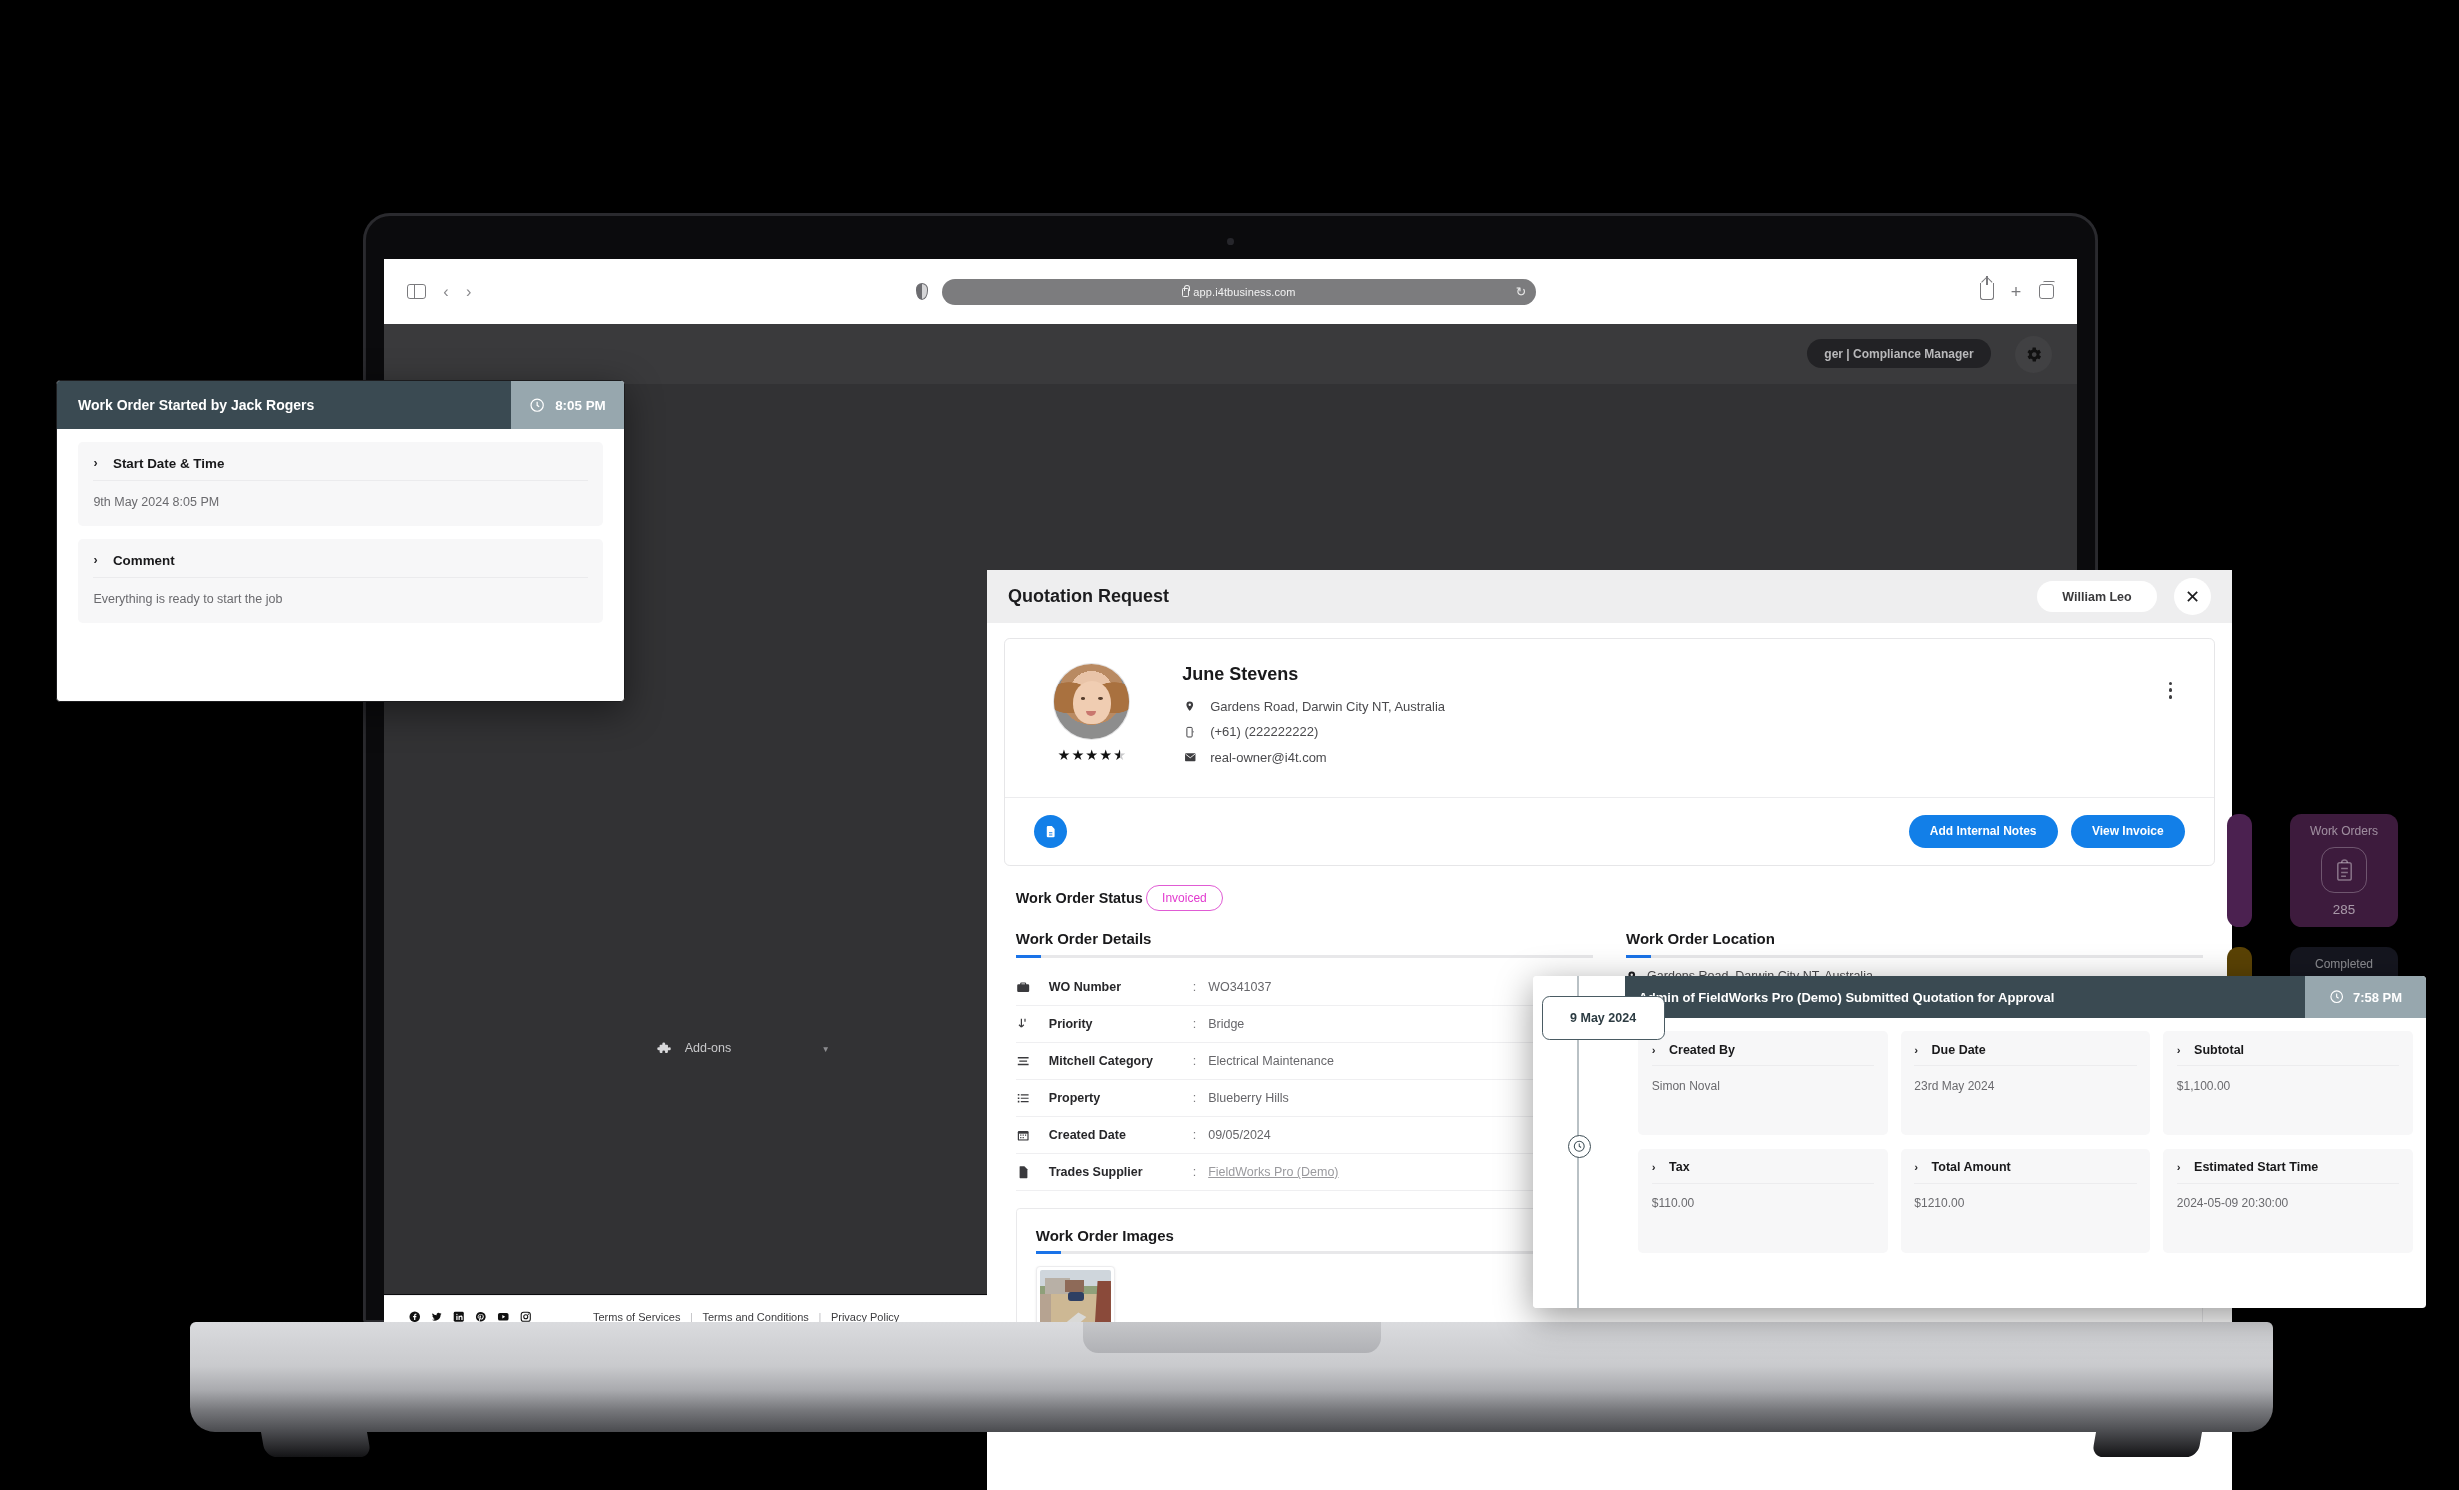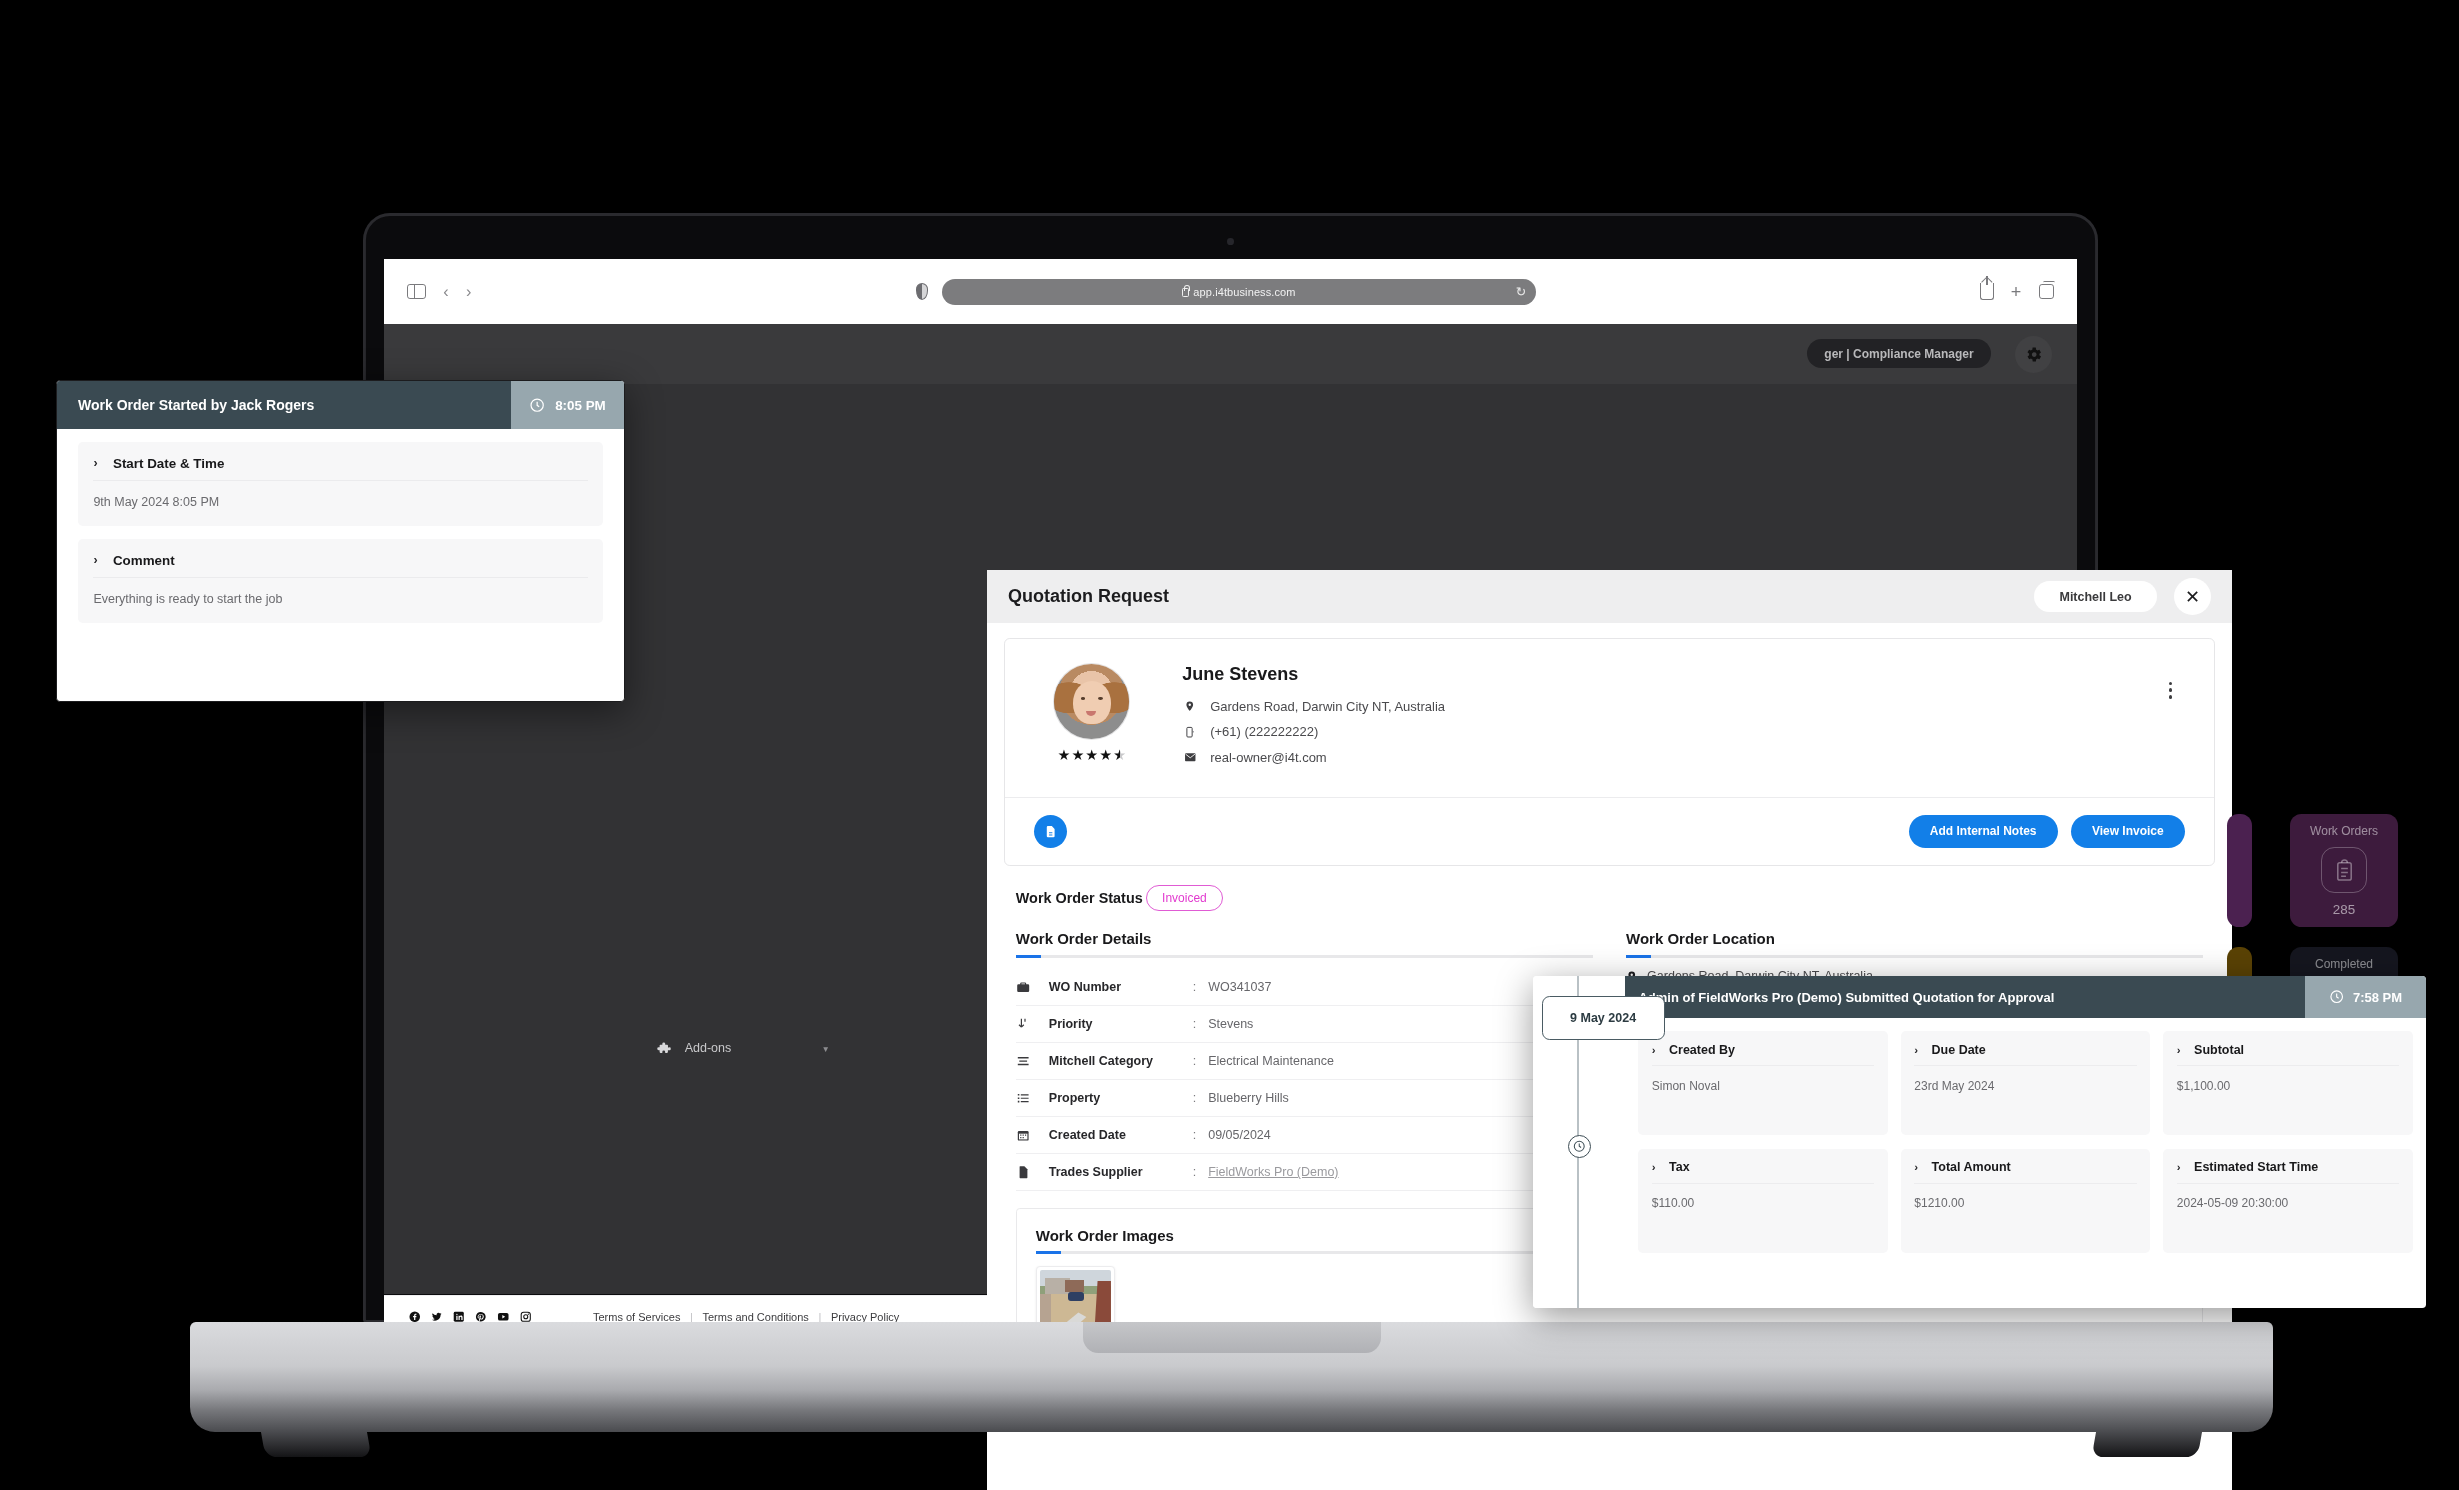--- a/index.html
+++ b/index.html
@@ -398,21 +398,21 @@
         <span>Powered by</span>
         <span id="gc-logo"></span>
         <span id="gc-text">Google Cloud</span>
       </div>
     </div>
 
     <div id="modal">
       <div id="modal-header">
         <div id="modal-title">Quotation Request</div>
         <div id="modal-header-right">
-          <div id="modal-user-chip">Mitchell Leo</div>
+          <div id="modal-user-chip">William Leo</div>
           <div id="modal-close">✕</div>
         </div>
       </div>
 
       <div id="modal-body">
 
         <div class="card" id="contact-card">
           <div id="contact-top">
             <div id="avatar-col">
               <div id="avatar">
@@ -501,21 +501,21 @@
             </div>
 
             <div class="d-row">
               <span class="di">
                   <svg width="14.4" height="14.4" viewBox="0 0 24 24">
                     <path fill="none" stroke="#3a3a3d" stroke-width="2" d="M9 3v14m0 0l-4-4m4 4l4-4M15 3v5"></path>
                   </svg>
                 </span>
               <span class="dl">Priority</span>
               <span class="dc">:</span>
-              <span class="dv">Stevens</span>
+              <span class="dv">Bridge</span>
             </div>
 
             <div class="d-row">
               <span class="di">
                   <svg width="14.4" height="14.4" viewBox="0 0 24 24">
                     <path fill="#3a3a3d" d="M3 5h18v2.4H3zm2.5 5.8h13V13h-13zM3 16.3h18v2.4H3z"></path>
                   </svg>
                 </span>
               <span class="dl">Mitchell Category</span>
               <span class="dc">:</span>

